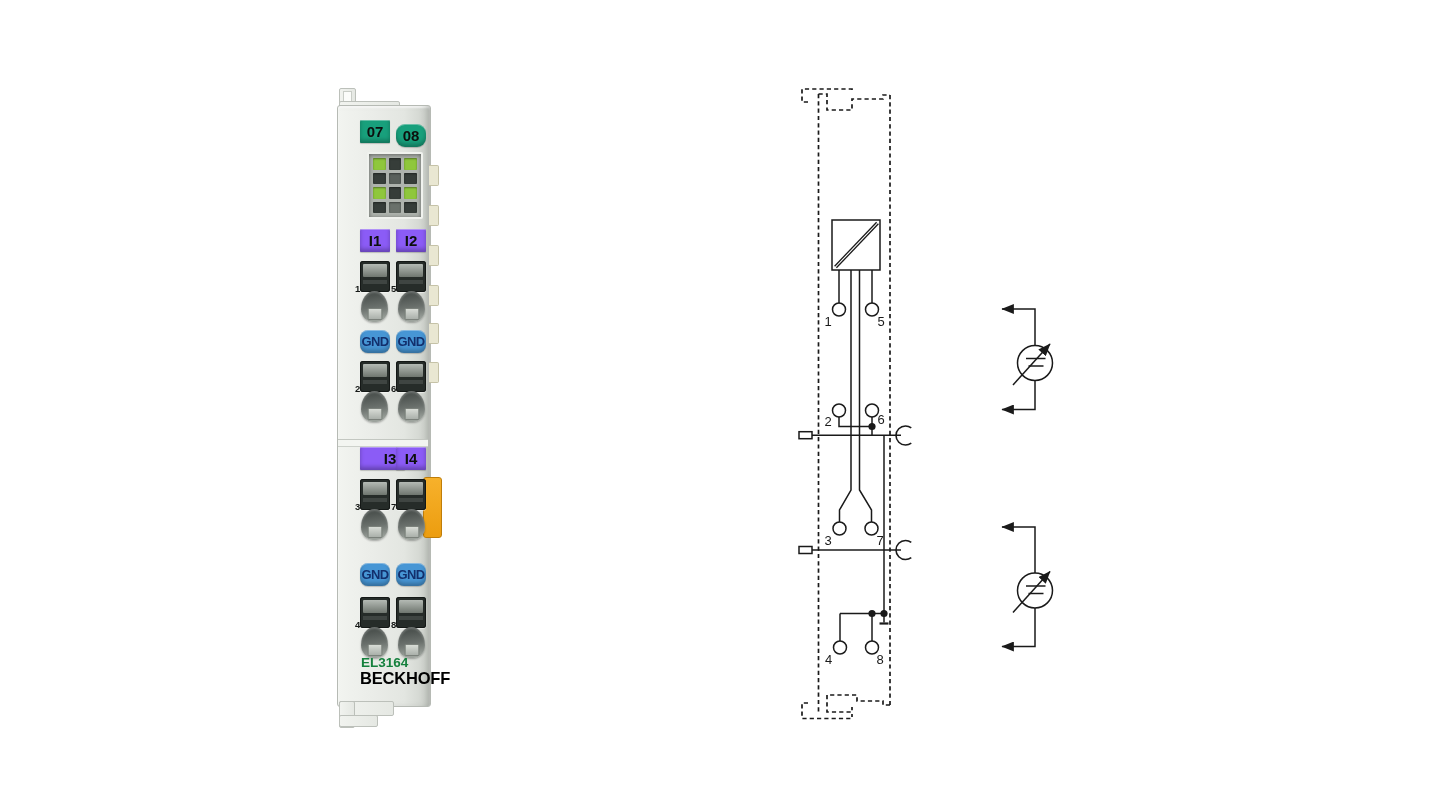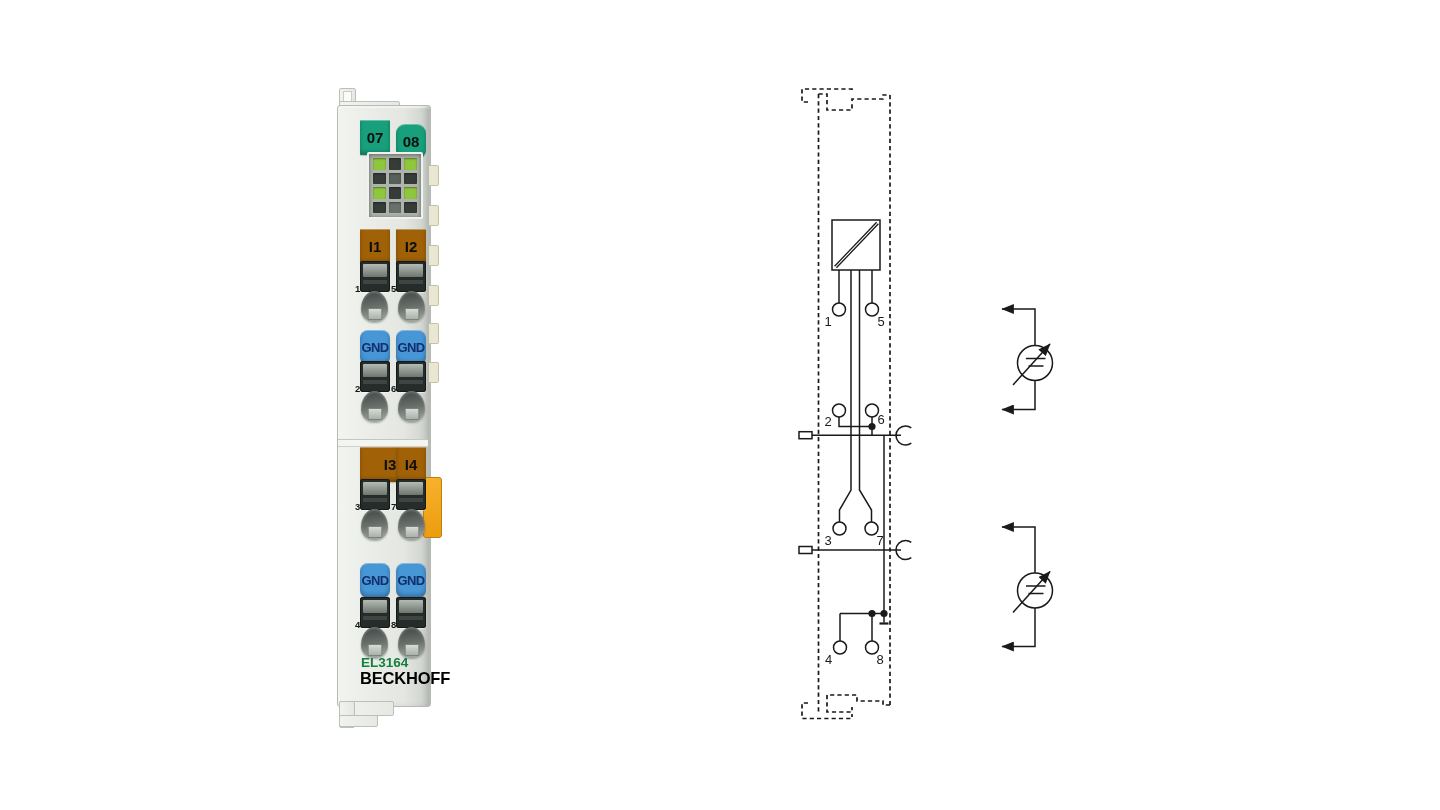--- a/index.html
+++ b/index.html
@@ -9,25 +9,25 @@
 
   
   .part { position:absolute; background:linear-gradient(90deg,#f1f3ef,#e5e8e3);
           border:1px solid #bcc0ba; border-radius:2px; }
   .housing { position:absolute; left:337px; top:105px; width:92px; height:600px;
              background:linear-gradient(90deg,#f2f4f0 0%, #eaece8 40%, #e3e6e1 72%, #cfd3cd 96%);
              border:1px solid #b6bab4; border-radius:3px;
              box-shadow: inset -6px 0 9px -5px rgba(55,60,55,.38), inset 0 2px 2px rgba(255,255,255,.8); }
   .seam { position:absolute; left:338px; width:90px; height:6px; background:#f3f5f1;
           border-top:1px solid #c3c7c1; border-bottom:1px solid #cdd1cb; }
-  .lbl { position:absolute; width:30px; height:35px; display:flex; align-items:center; justify-content:center;
+  .lbl { position:absolute; width:30px; height:23px; display:flex; align-items:center; justify-content:center;
          font-weight:bold; font-size:15px; color:#0c0f0d; border-radius:1px;
          box-shadow: inset 0 1px 0 rgba(255,255,255,.35), inset 0 -3px 4px rgba(0,0,0,.28), 0 1px 1px rgba(0,0,0,.2); }
   .lbl.green  { background:#18a07c; }
-  .lbl.yellow { background:#a16207; }
+  .lbl.yellow { background:#8b5cf6; }
   .lbl.blue   { background:#4796d5; color:#122f6c; font-size:13px; letter-spacing:-0.6px;border-radius:8px; }
   .ledwin { position:absolute; left:367px; top:152px; width:56px; height:67px;
             background:#aeb3ad; border:2px solid #f0f2ee; border-radius:2px;
             box-shadow: inset 0 1px 4px rgba(0,0,0,.45);
             display:grid; grid-template-columns:repeat(3,1fr); grid-template-rows:repeat(4,1fr);
             gap:3px; padding:4px; box-sizing:border-box; }
   .led { border-radius:1px; box-shadow: inset 0 1px 2px rgba(0,0,0,.4); }
   .led.g  { background:#8fc73c; }
   .led.d  { background:#363d39; }
   .led.m1 { background:#59605b; }

